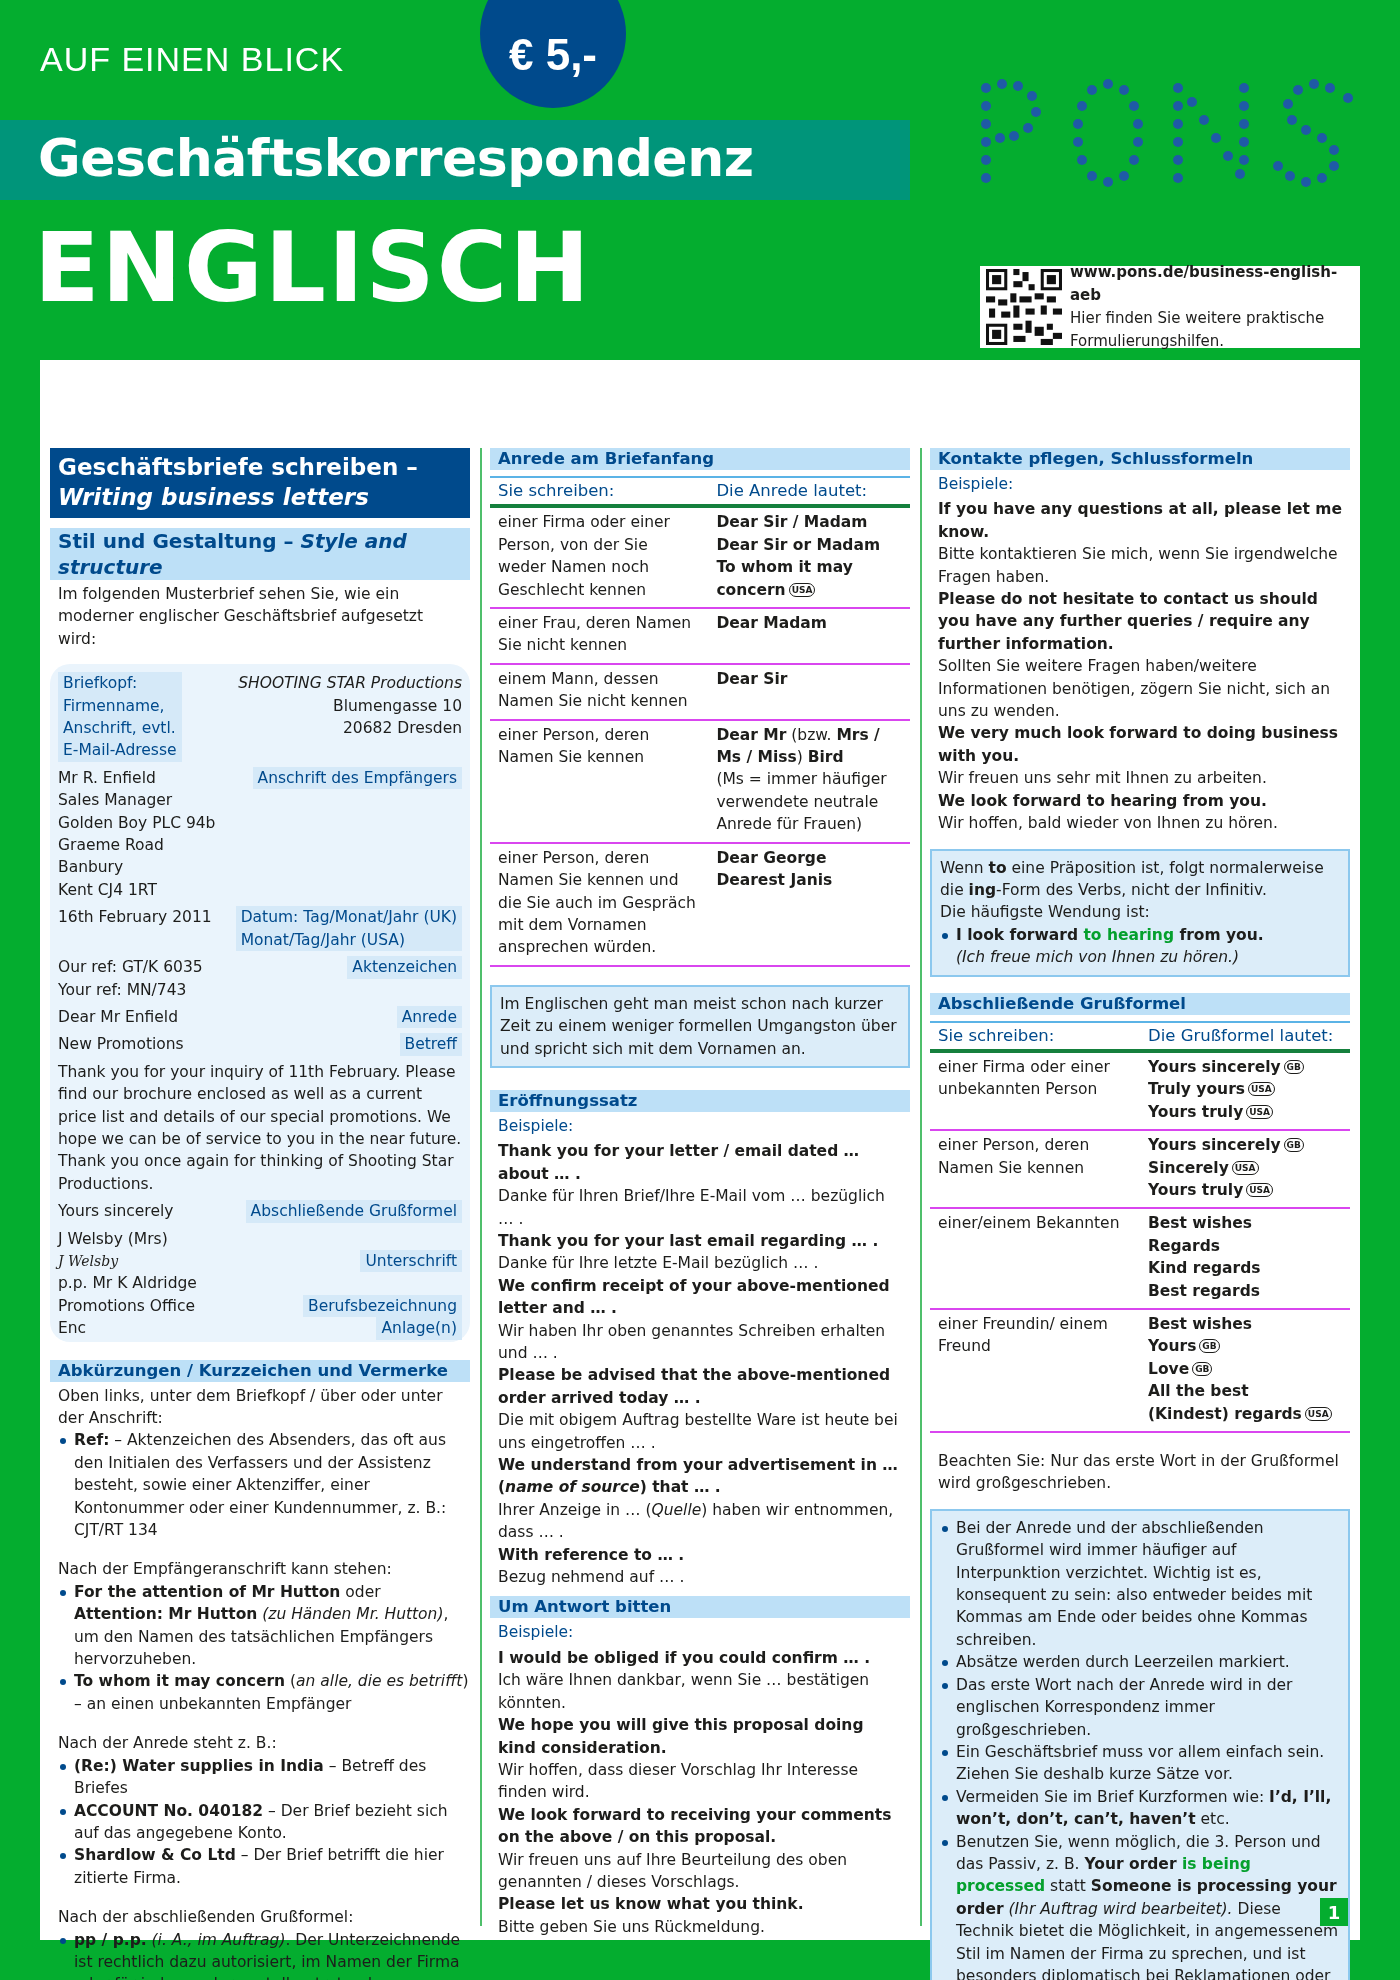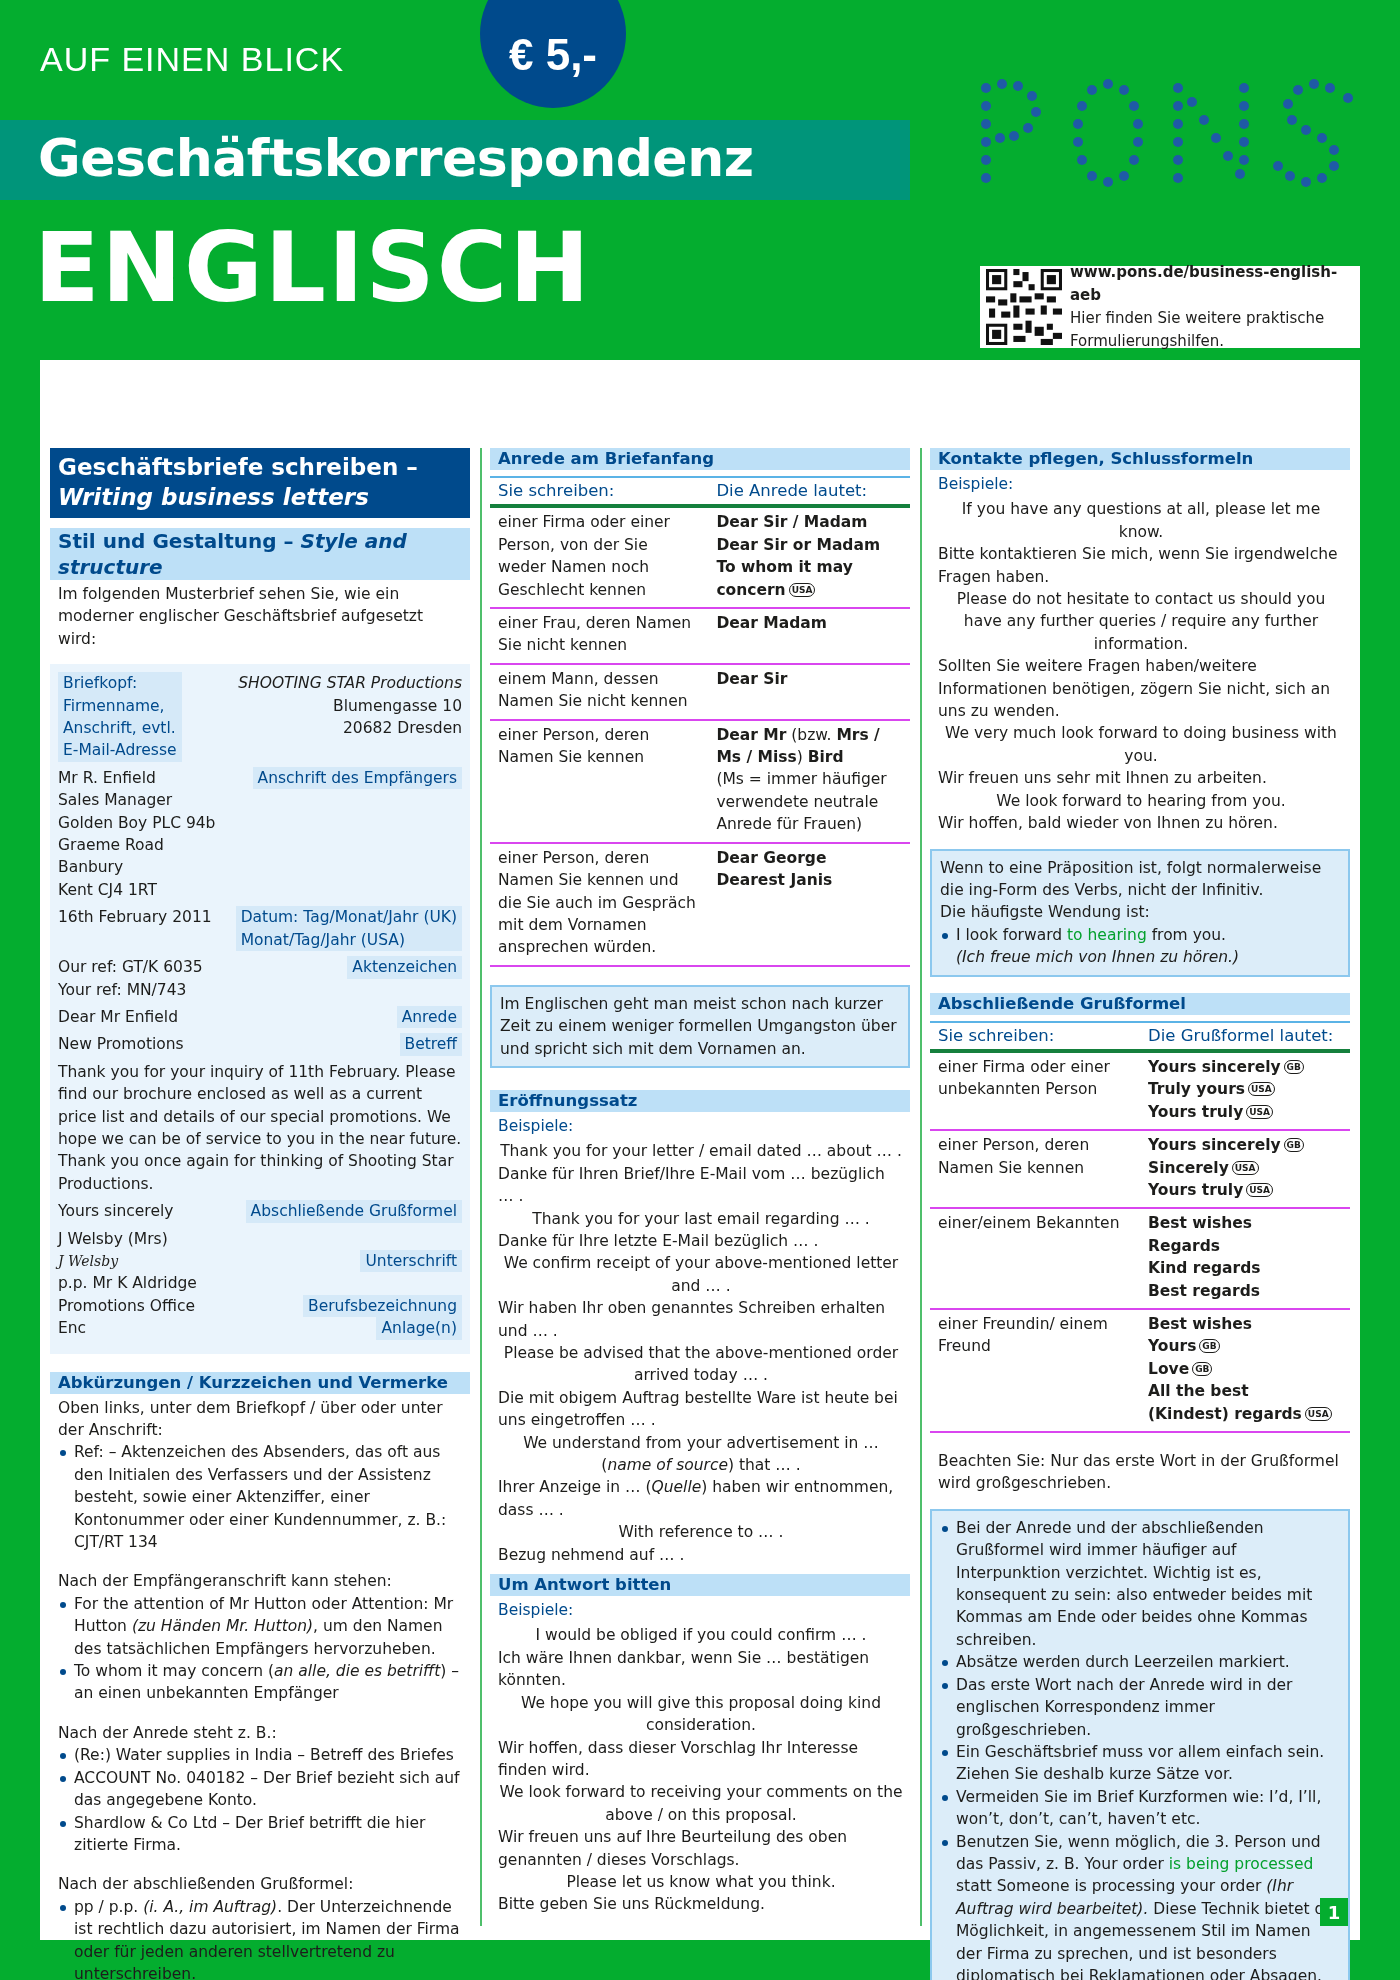--- a/index.html
+++ b/index.html
@@ -76,27 +76,27 @@
   }
   .h-dark .en { font-style: italic; }
   .h-light {
     background: #bde0f7; color: #004a8c; font-weight: 700;
     font-size: 16.5px; line-height: 22px; padding: 0 8px; margin-top: 8px;
   }
   .h-light.big { font-size: 20px; line-height: 26px; margin-top: 10px; }
   .h-light .en { font-style: italic; }
   .p { padding: 3px 6px 0 8px; }
   .gap { height: 14px; }
-  .b { font-weight: 400; text-align: center; }
+  .b { font-weight: 700; }
   .i { font-style: italic; }
   .green { color: #04a02d; }
   .blue { color: #004a8c; }
 
   
-  .letter { background: #eaf4fc; margin-top: 14px; padding: 8px 8px 14px; }
+  .letter { background: #eaf4fc; margin-top: 14px; padding: 8px 8px 2px; border-radius: 20px; }
   .lrow { display: flex; justify-content: space-between; align-items: flex-start; margin-bottom: 5px; }
   .lrow .ann {
     background: #d5e9f8; color: #004a8c; padding: 0 5px; text-align: right; white-space: nowrap;
   }
   .lrow .ann.left { text-align: left; }
   .lrow .right-block { text-align: right; }
   .sig { font-family: "DejaVu Serif", serif; font-style: italic; font-size: 14px; }
 
   ul.bul { list-style: none; padding-left: 8px; }
   ul.bul li { position: relative; padding-left: 16px; }

